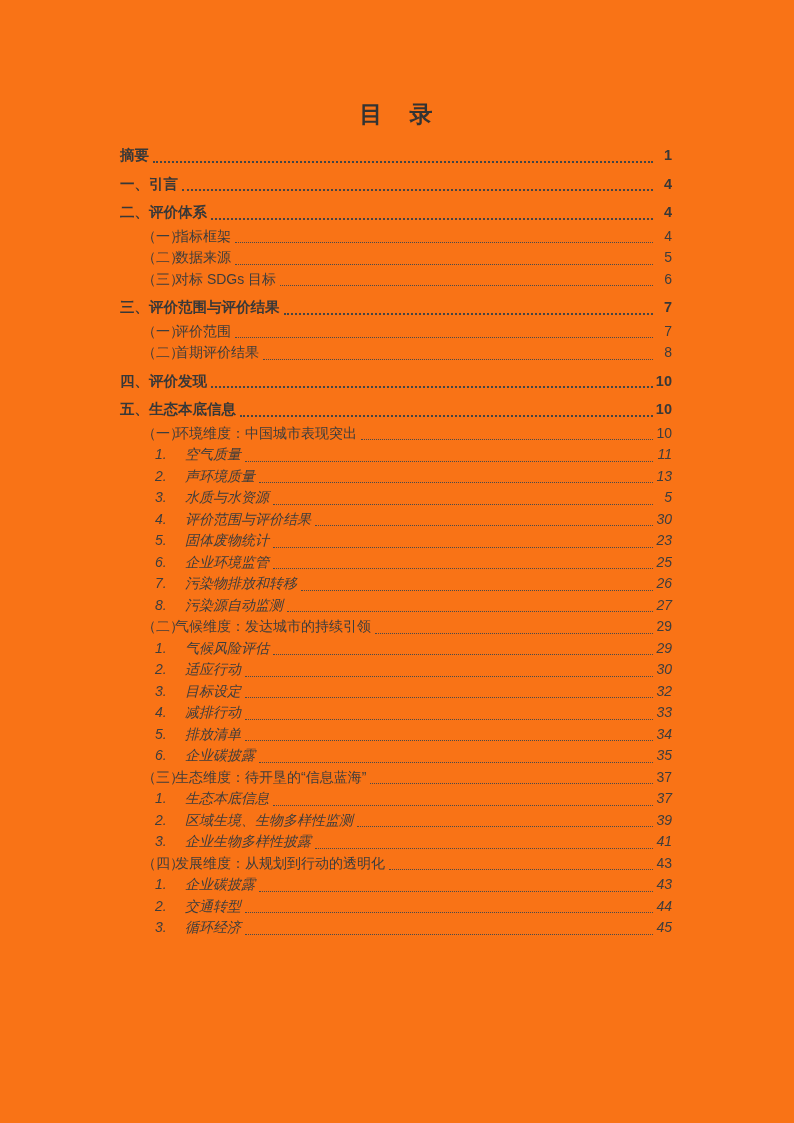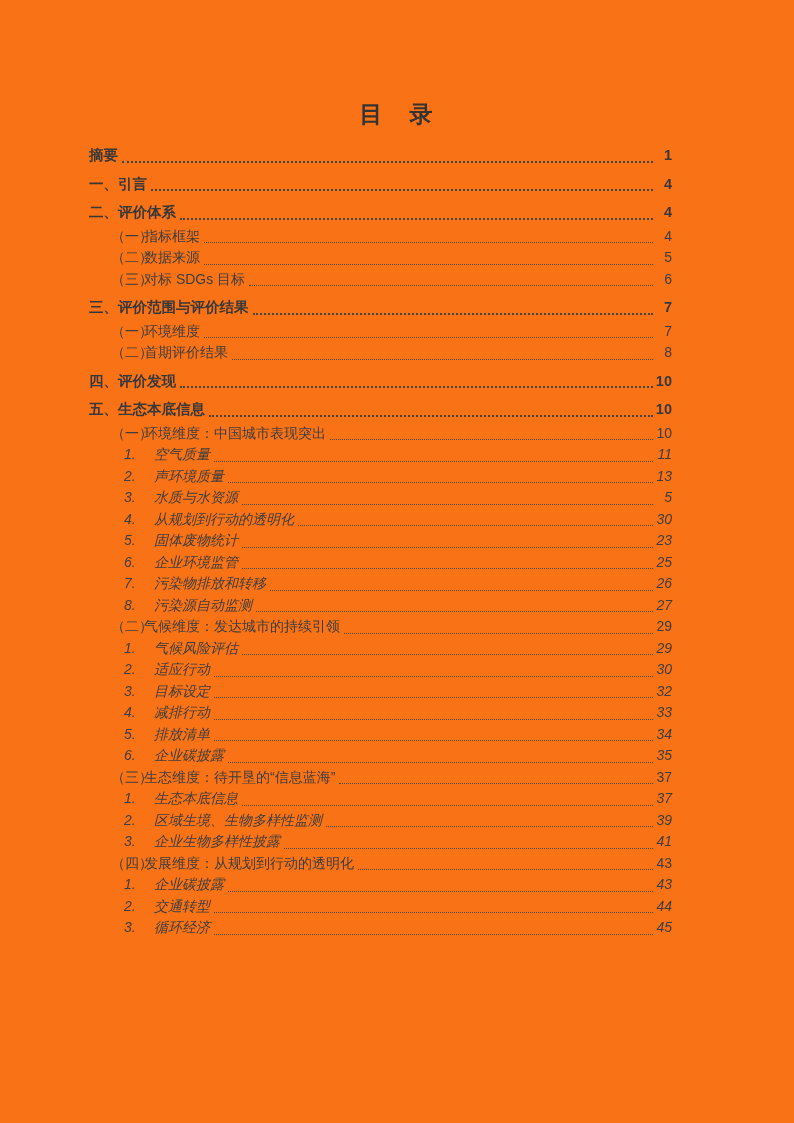--- a/index.html
+++ b/index.html
@@ -19,21 +19,21 @@
   .doc-title {
     padding-top: 100px;
     text-align: center;
     font-size: 23px;
     line-height: 28px;
     font-weight: bold;
     color: #333333;
     letter-spacing: 2px;
   }
   .toc {
-    margin: 17px 122px 0 89px;
+    margin: 17px 122px 0 120px;
   }
   .toc-row {
     display: flex;
     align-items: baseline;
     height: 21.5px;
     font-size: 14px;
     line-height: 21.5px;
     color: #3d3d3d;
     white-space: nowrap;
     text-decoration: none;
@@ -122,21 +122,21 @@
     <span class="toc-page">6</span>
   </div>
       <div class="toc-row level-1">
 
     <span class="toc-label">三、评价范围与评价结果</span>
     <span class="toc-leader"></span>
     <span class="toc-page">7</span>
   </div>
       <div class="toc-row level-2">
     <span class="toc-num">（一）</span>
-    <span class="toc-label">环境维度</span>
+    <span class="toc-label">评价范围</span>
     <span class="toc-leader"></span>
     <span class="toc-page">7</span>
   </div>
       <div class="toc-row level-2">
     <span class="toc-num">（二）</span>
     <span class="toc-label">首期评价结果</span>
     <span class="toc-leader"></span>
     <span class="toc-page">8</span>
   </div>
       <div class="toc-row level-1">
@@ -170,21 +170,21 @@
     <span class="toc-page">13</span>
   </div>
       <div class="toc-row level-3">
     <span class="toc-num">3.</span>
     <span class="toc-label">水质与水资源</span>
     <span class="toc-leader"></span>
     <span class="toc-page">5</span>
   </div>
       <div class="toc-row level-3">
     <span class="toc-num">4.</span>
-    <span class="toc-label">从规划到行动的透明化</span>
+    <span class="toc-label">评价范围与评价结果</span>
     <span class="toc-leader"></span>
     <span class="toc-page">30</span>
   </div>
       <div class="toc-row level-3">
     <span class="toc-num">5.</span>
     <span class="toc-label">固体废物统计</span>
     <span class="toc-leader"></span>
     <span class="toc-page">23</span>
   </div>
       <div class="toc-row level-3">

